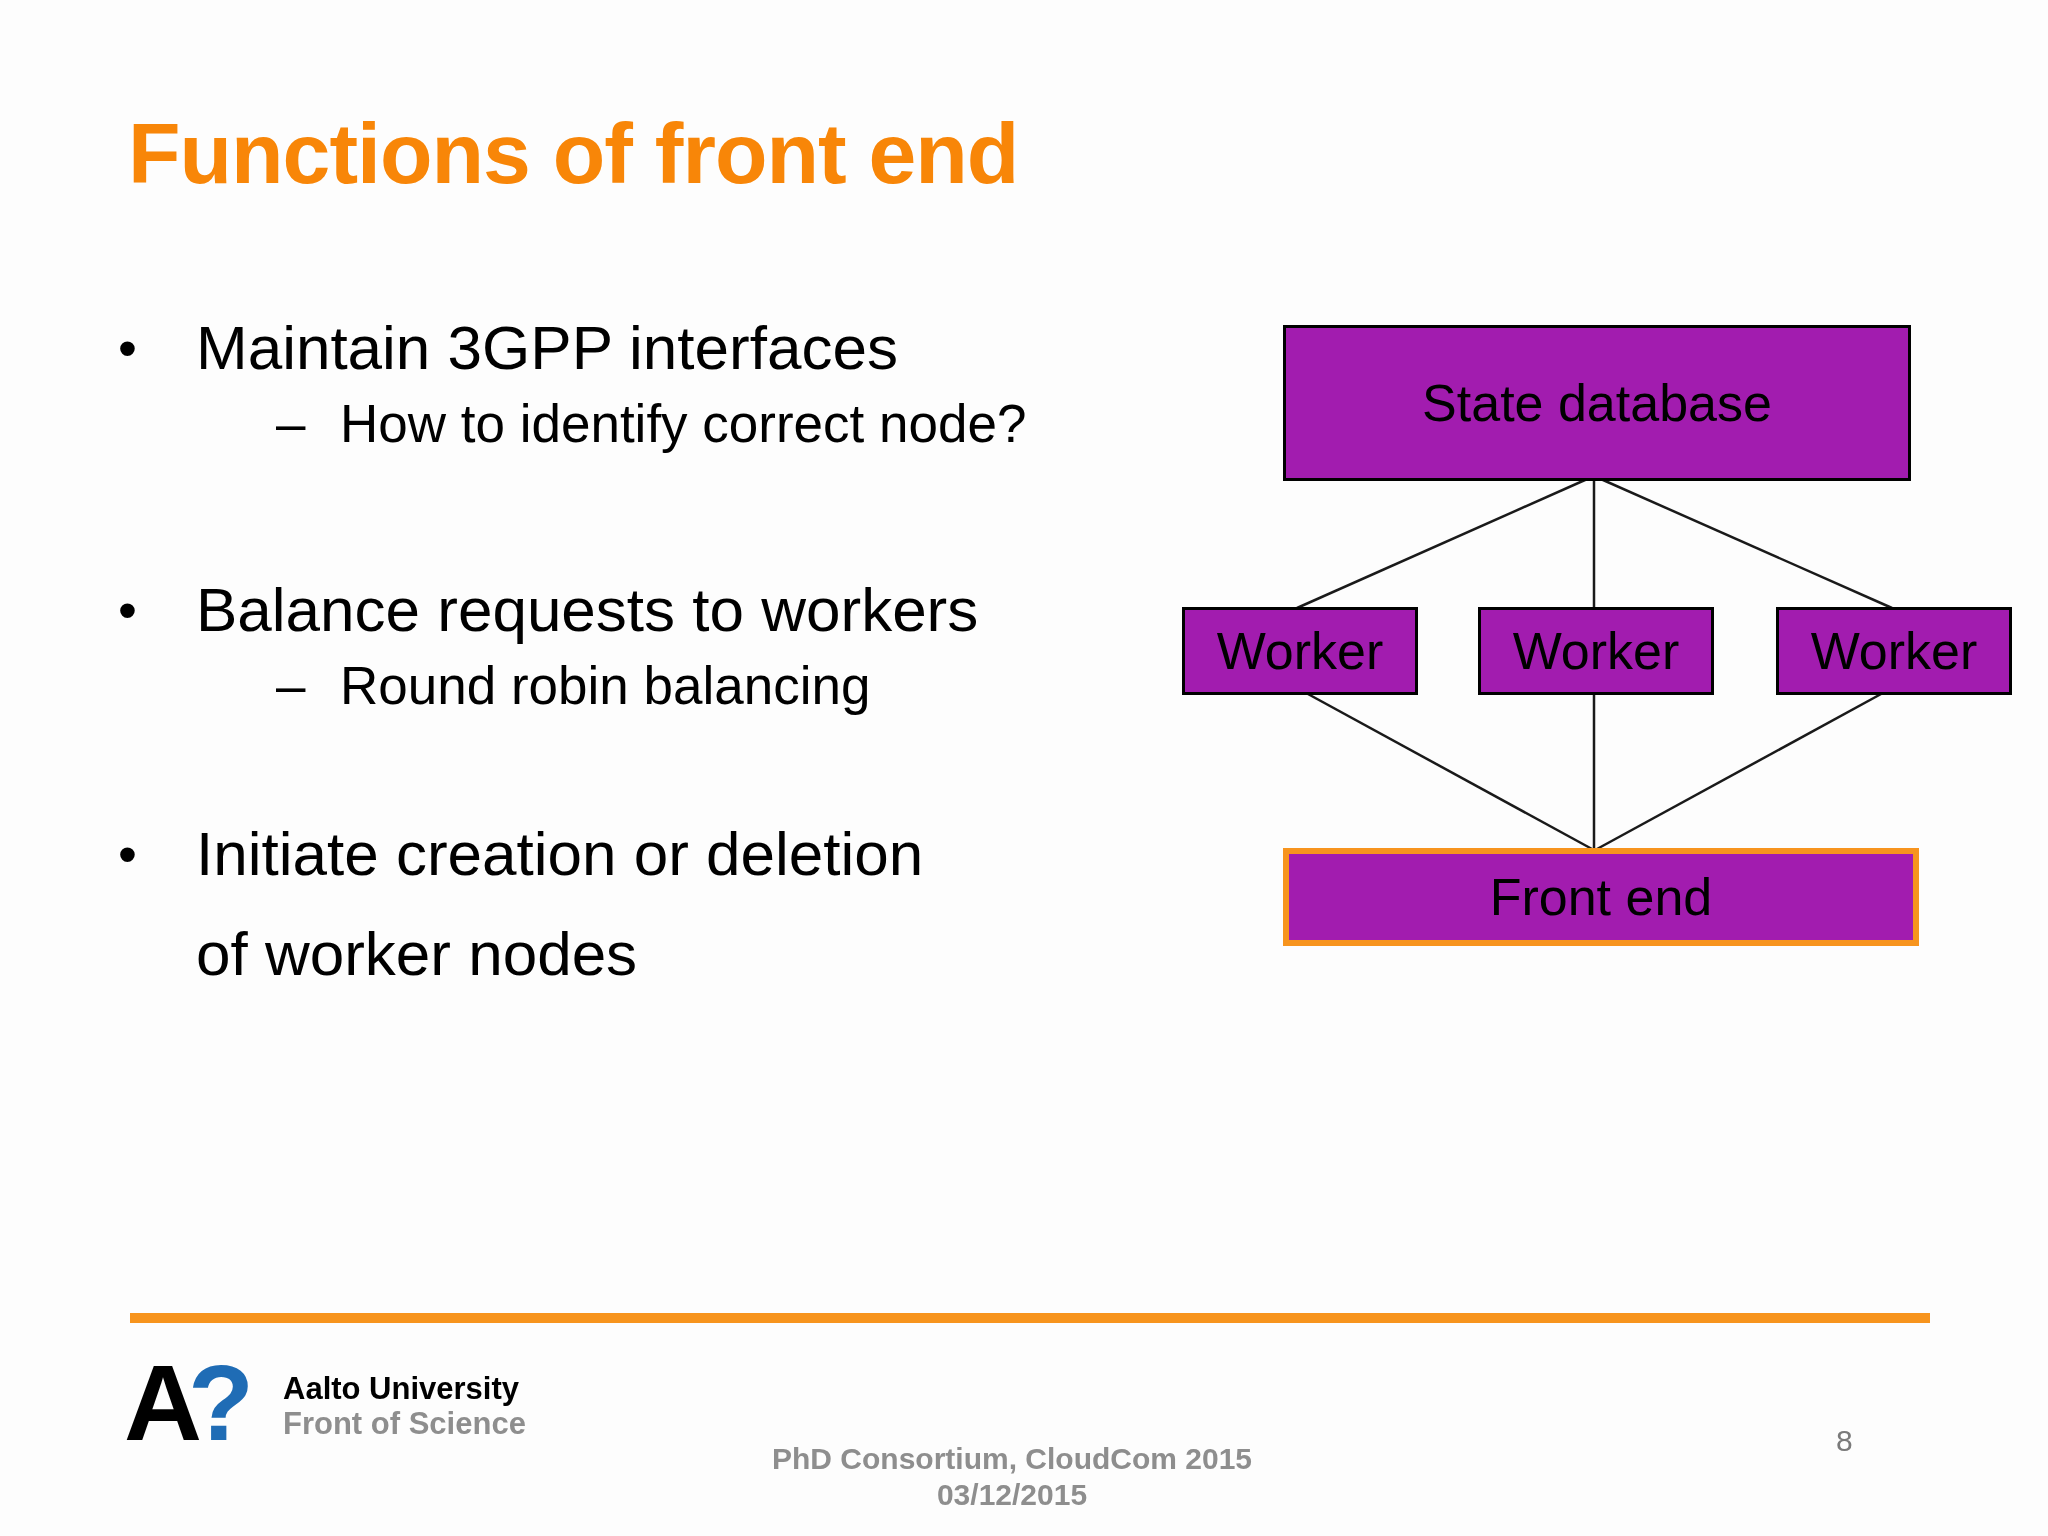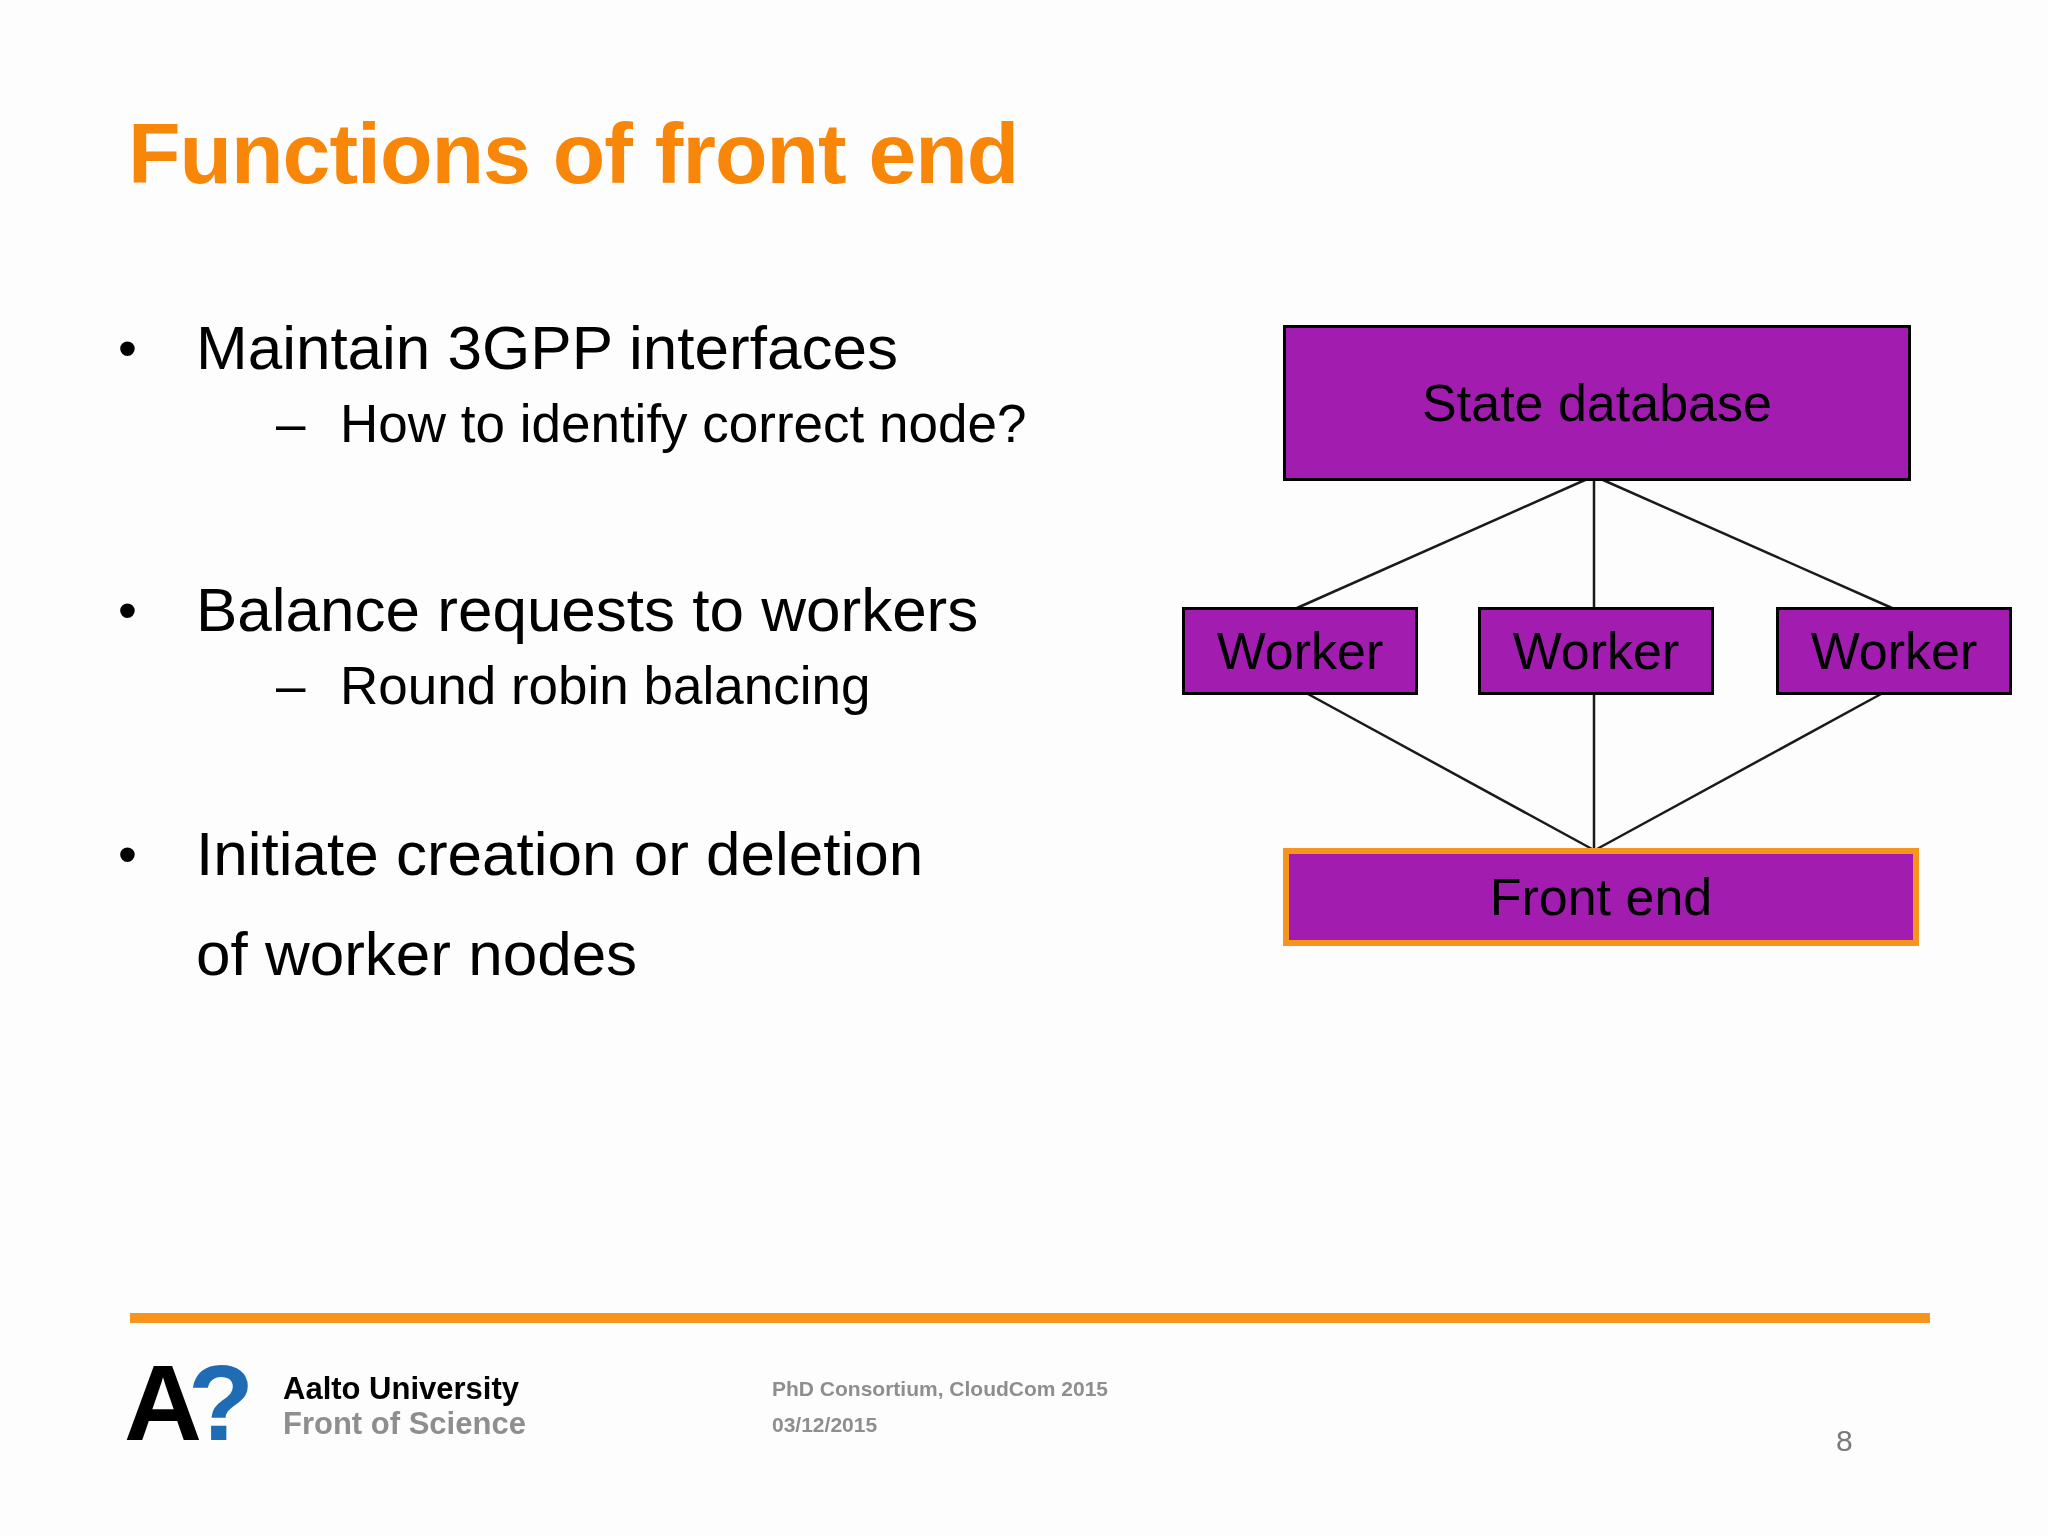--- a/index.html
+++ b/index.html
@@ -55,21 +55,21 @@
 
   
   .footer-rule{
     position:absolute;left:130px;top:1313px;width:1800px;height:10px;
     background:var(--accent);
   }
   .logo{left:124px;top:1349px;font-size:108px;font-weight:900;line-height:1;letter-spacing:-4px;}
   .logo .q{color:var(--logo-blue);margin-left:-10px;}
   .org{left:283px;top:1371px;font-size:31px;font-weight:bold;line-height:35px;}
   .org .l2{color:var(--footer-gray);}
-  .event{left:772px;top:1371px;font-size:21px;font-weight:bold;line-height:36px;color:var(--footer-gray);}
+  .event{left:772px;top:1441px;font-size:30px;font-weight:bold;line-height:36px;color:var(--footer-gray);text-align:center;}
   .page-num{left:1836px;top:1424px;font-size:30px;color:#7a7a7a;}
 </style>
 </head>
 <body>
 
 <div class="slide">
 
   <div class="abs slide-title">Functions of front end</div>
 
   <div class="abs b-main" style="top:317px;">

